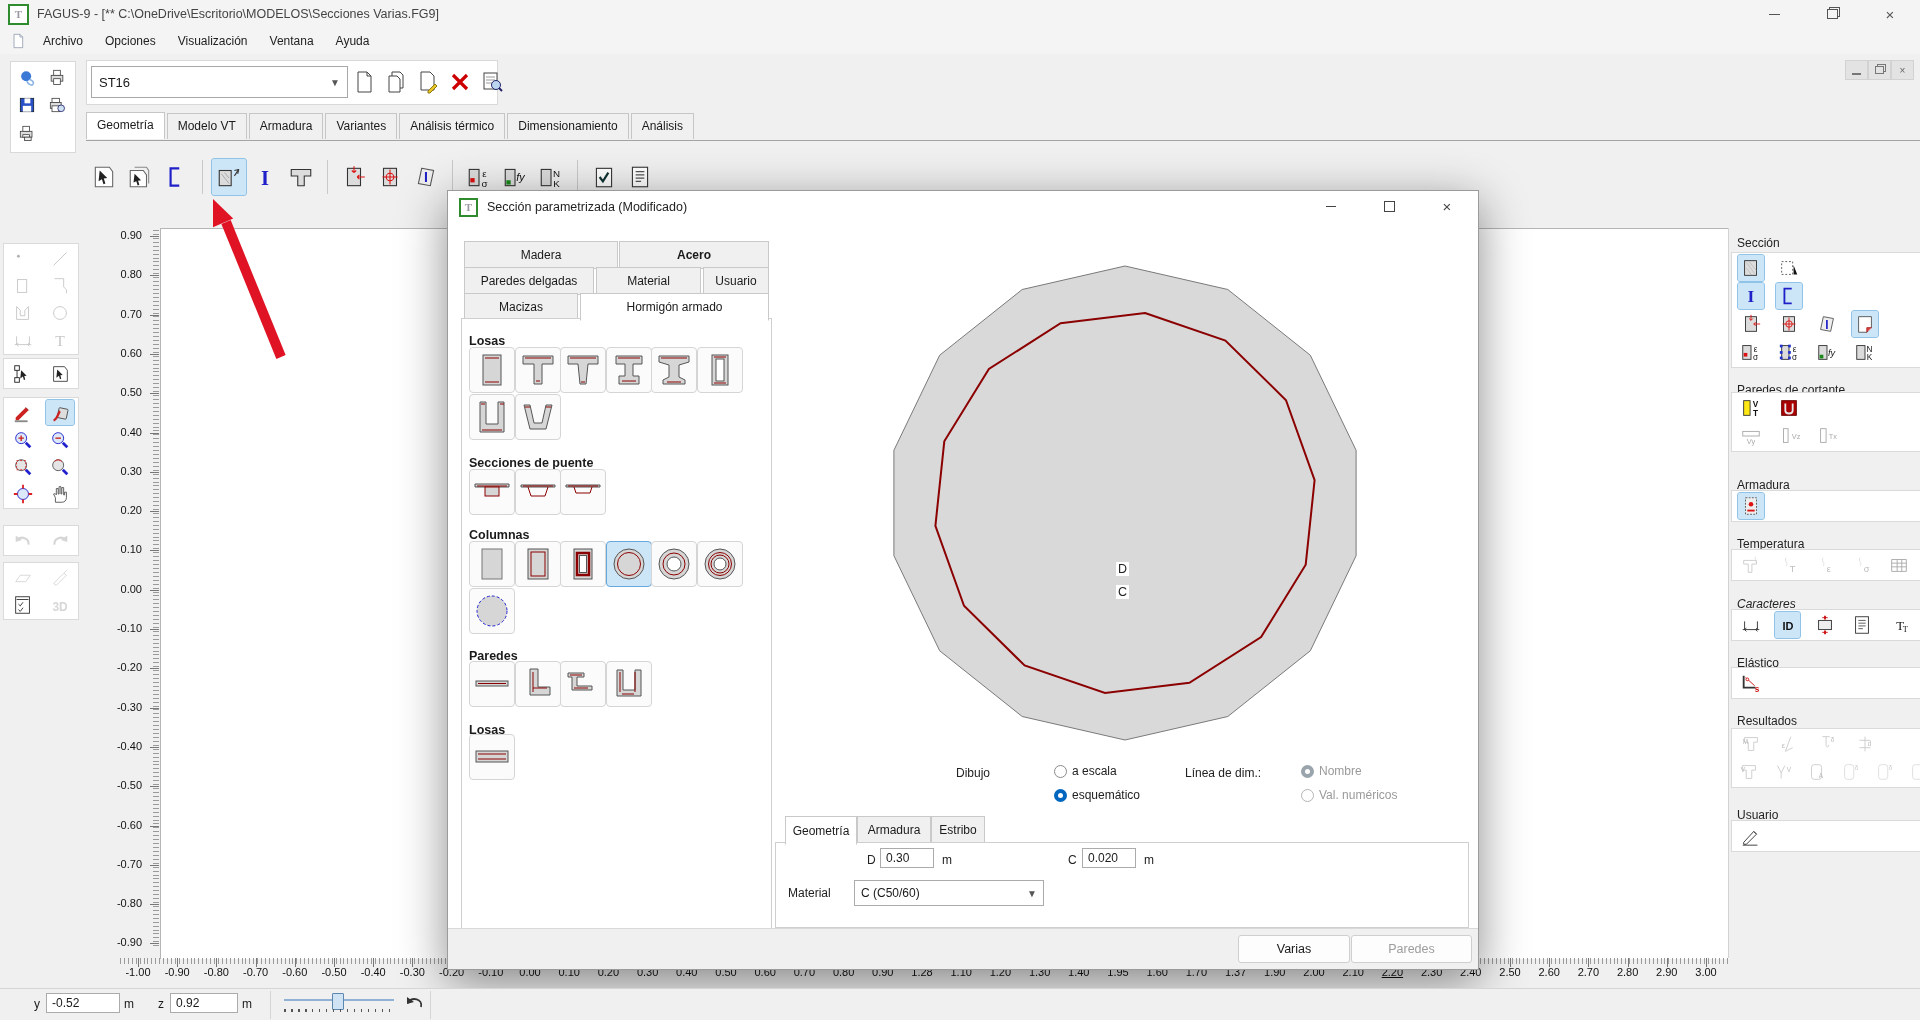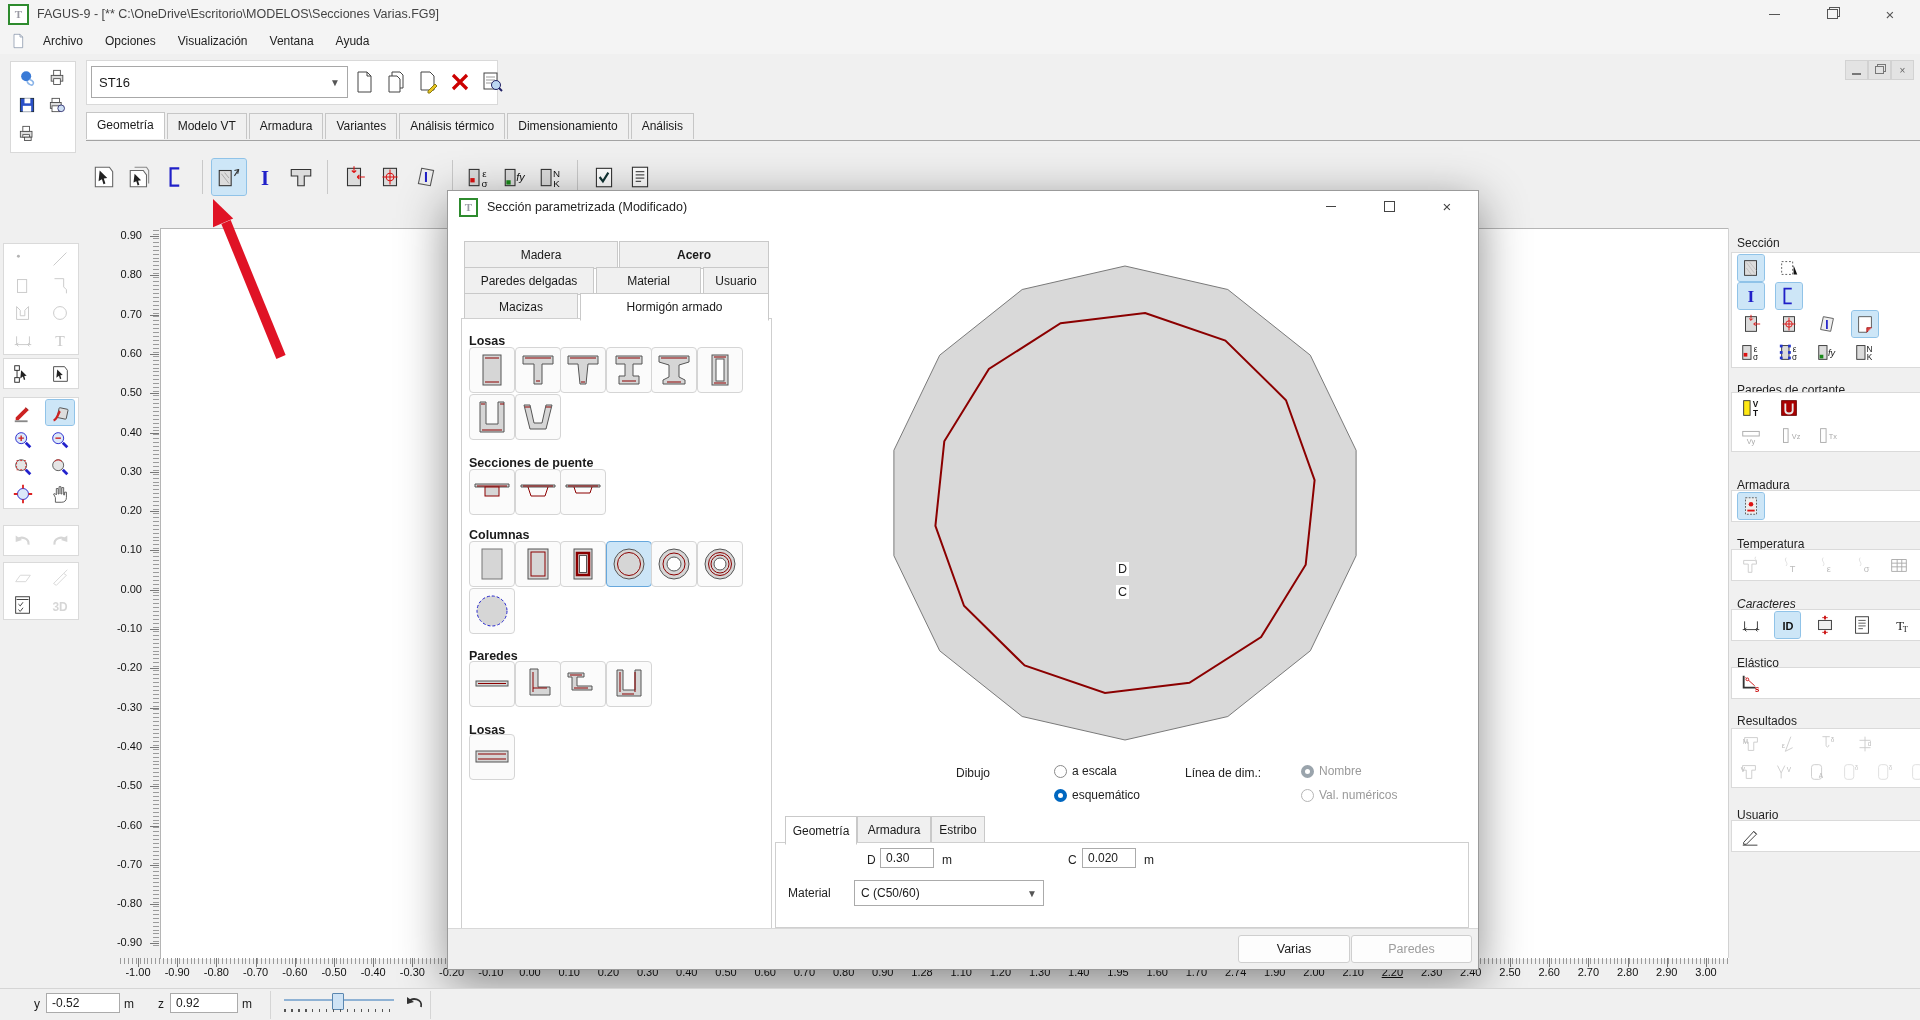--- a/index.html
+++ b/index.html
@@ -405,21 +405,21 @@
       <div class="hrule-label" style="left: 1017.6px;">1.30</div>
       <div class="hrule-tick" style="left: 1039.6px;"></div>
       <div class="hrule-label" style="left: 1056.8px;">1.40</div>
       <div class="hrule-tick" style="left: 1078.8px;"></div>
       <div class="hrule-label" style="left: 1096px;">1.95</div>
       <div class="hrule-tick" style="left: 1118px;"></div>
       <div class="hrule-label" style="left: 1135.2px;">1.60</div>
       <div class="hrule-tick" style="left: 1157.2px;"></div>
       <div class="hrule-label" style="left: 1174.4px;">1.70</div>
       <div class="hrule-tick" style="left: 1196.4px;"></div>
-      <div class="hrule-label" style="left: 1213.6px;">2.74</div>
+      <div class="hrule-label" style="left: 1213.6px;">1.37</div>
       <div class="hrule-tick" style="left: 1235.6px;"></div>
       <div class="hrule-label" style="left: 1252.8px;">1.90</div>
       <div class="hrule-tick" style="left: 1274.8px;"></div>
       <div class="hrule-label" style="left: 1292px;">2.00</div>
       <div class="hrule-tick" style="left: 1314px;"></div>
       <div class="hrule-label" style="left: 1331.2px;">2.10</div>
       <div class="hrule-tick" style="left: 1353.2px;"></div>
       <div class="hrule-label" style="left: 1370.4px; text-decoration: underline;">2.20</div>
       <div class="hrule-tick" style="left: 1392.4px;"></div>
       <div class="hrule-label" style="left: 1409.6px;">2.30</div>

